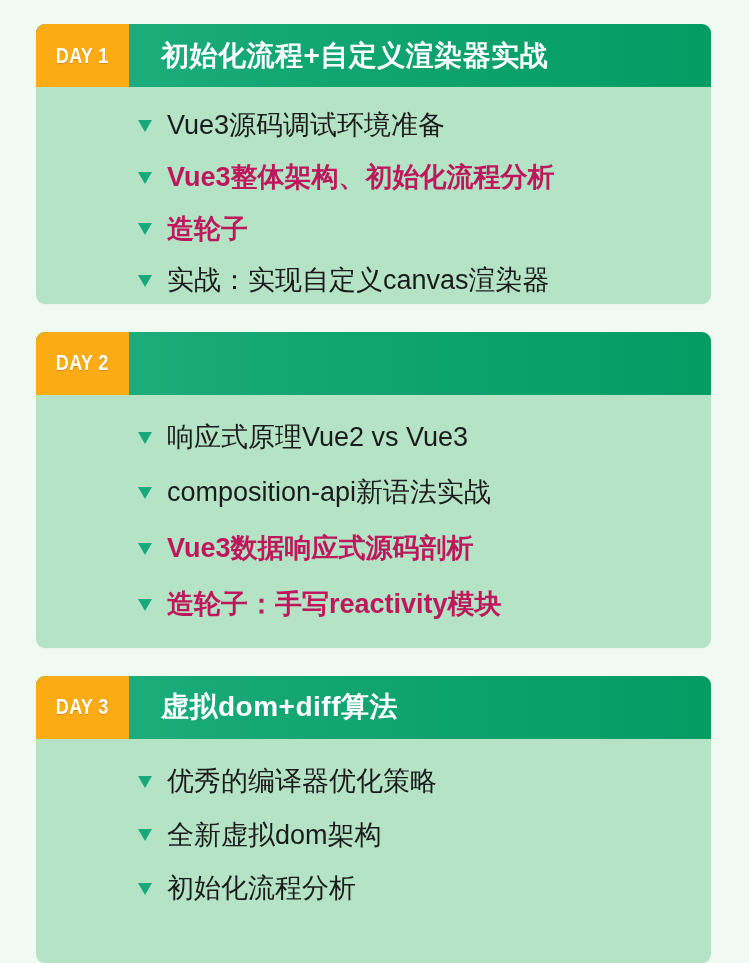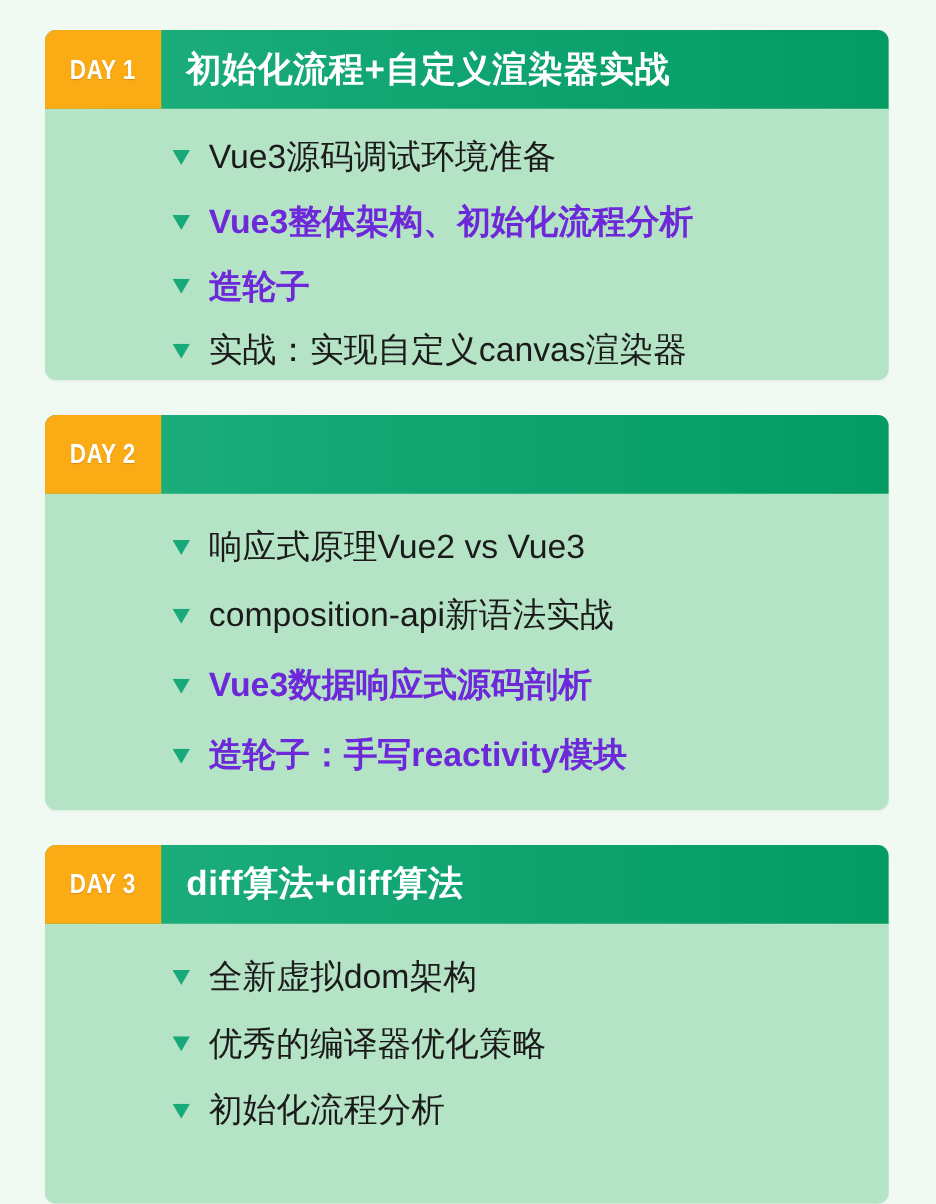--- a/index.html
+++ b/index.html
@@ -56,21 +56,21 @@
     letter-spacing: 0.4px;
     transform: scaleX(0.82);
     text-shadow: 0 1px 1px rgba(150, 80, 0, 0.35);
     white-space: nowrap;
   }
 
   .card-title {
     flex: 1;
     display: flex;
     align-items: center;
-    padding-left: 20px;
+    padding-left: 32px;
     color: #ffffff;
     font-size: 28px;
     font-weight: bold;
     letter-spacing: 0.5px;
     white-space: nowrap;
     border-radius: 18px;
   }
 
   .card-body {
     padding: 22px 24px 26px 101px;
@@ -102,21 +102,21 @@
   }
 
   .topic-text {
     font-size: 27px;
     line-height: 1.25;
     color: #1b1b1b;
     white-space: nowrap;
   }
 
   .topic-row.highlight .topic-text {
-    color: #6d28d9;
+    color: #be185d;
     font-weight: bold;
   }
 
   
   .day-card.d1 .card-body { padding-top: 22px; padding-bottom: 34px; }
   .day-card.d2 .card-body { padding-top: 26px; padding-bottom: 36px; }
   .day-card.d2 .topic-row { margin-bottom: 22px; }
   .day-card.d3 .card-body { padding-top: 26px; padding-bottom: 66px; }
   .day-card.d3 .topic-row { margin-bottom: 20px; }
 </style>
@@ -208,38 +208,38 @@
         <span class="topic-text">造轮子：手写reactivity模块</span>
       </div>
     </div>
   </div>
 
   <div class="day-card d3">
     <div class="card-header">
       <div class="day-badge">
         <span class="day-badge-label">DAY 3</span>
       </div>
-      <div class="card-title">diff算法+diff算法</div>
+      <div class="card-title">虚拟dom+diff算法</div>
     </div>
     <div class="card-body">
       <div class="topic-row">
         <span class="bullet-icon">
           <svg width="14" height="12" viewBox="0 0 14 12">
               <path d="M0 0 H14 L7 12 Z" fill="#18a97a"></path>
             </svg>
         </span>
+        <span class="topic-text">优秀的编译器优化策略</span>
+      </div>
+      <div class="topic-row">
+        <span class="bullet-icon">
+          <svg width="14" height="12" viewBox="0 0 14 12">
+              <path d="M0 0 H14 L7 12 Z" fill="#18a97a"></path>
+            </svg>
+        </span>
         <span class="topic-text">全新虚拟dom架构</span>
-      </div>
-      <div class="topic-row">
-        <span class="bullet-icon">
-          <svg width="14" height="12" viewBox="0 0 14 12">
-              <path d="M0 0 H14 L7 12 Z" fill="#18a97a"></path>
-            </svg>
-        </span>
-        <span class="topic-text">优秀的编译器优化策略</span>
       </div>
       <div class="topic-row">
         <span class="bullet-icon">
           <svg width="14" height="12" viewBox="0 0 14 12">
               <path d="M0 0 H14 L7 12 Z" fill="#18a97a"></path>
             </svg>
         </span>
         <span class="topic-text">初始化流程分析</span>
       </div>
     </div>

